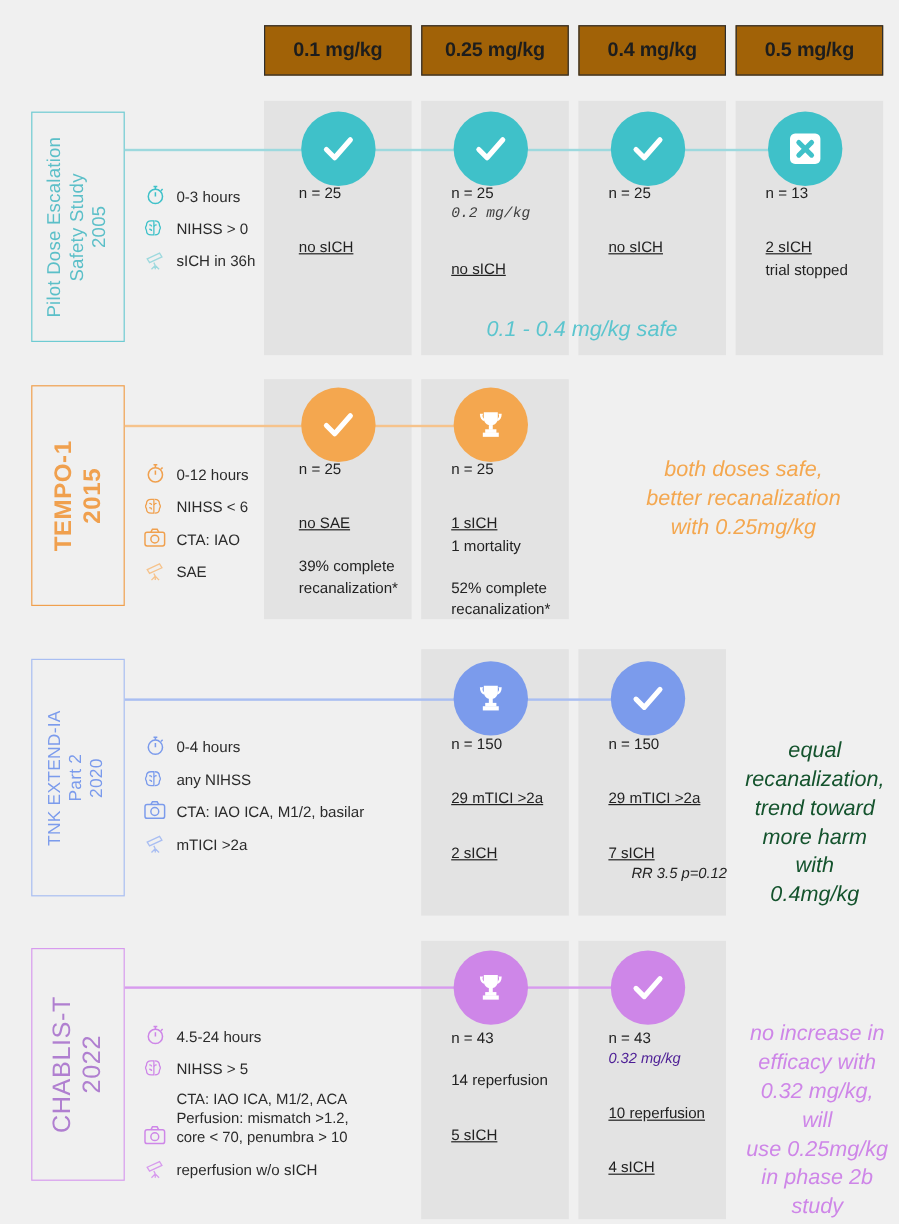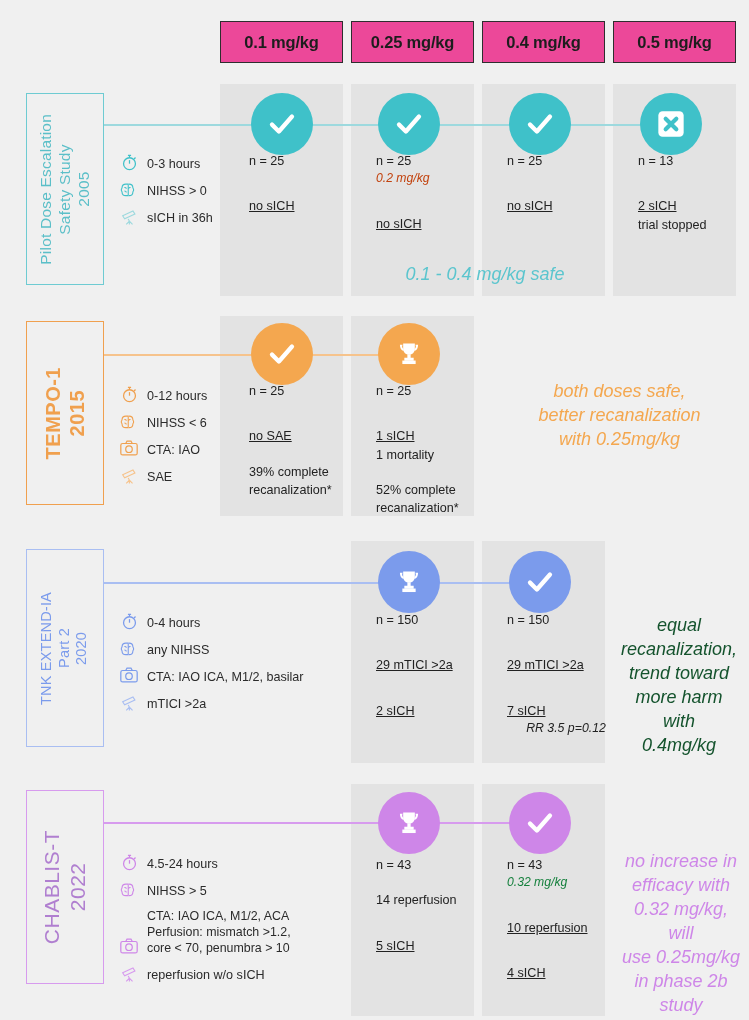--- a/index.html
+++ b/index.html
@@ -25,21 +25,21 @@
     top: 21px;
     left: 220px;
     width: 516px;
     height: 42px;
     display: flex;
     gap: 8px;
   }
   .dose-chip {
     flex: 1 1 0;
     border: 1.6px solid #2e2e2e;
-    background: #ec4899;
+    background: #a16207;
     display: flex;
     align-items: center;
     justify-content: center;
     font-size: 16.5px;
     font-weight: bold;
     color: #1d1d1d;
     letter-spacing: -0.2px;
   }
 
   
@@ -247,21 +247,21 @@
           <path d="M8 8l8 8M16 8l-8 8" stroke="#3FC1C9" stroke-width="3.1" stroke-linecap="round"></path>
         </svg>
     </div>
 
     <div class="cell" style="top:68px; left:249px;">
       <div class="n">n = 25</div>
       <div class="blk">no sICH</div>
     </div>
     <div class="cell" style="top:68px; left:376px;">
       <div class="n">n = 25</div>
-      <div class="dose-note" style="color:#c2410c;">0.2 mg/kg</div>
+      <div class="dose-note" style="color:#404040;font-family:Liberation Mono, monospace;">0.2 mg/kg</div>
       <div class="blk">no sICH</div>
     </div>
     <div class="cell" style="top:68px; left:507px;">
       <div class="n">n = 25</div>
       <div class="blk">no sICH</div>
     </div>
     <div class="cell" style="top:68px; left:638px;">
       <div class="n">n = 13</div>
       <div class="blk">2 sICH</div>
       <div>trial stopped</div>
@@ -539,21 +539,21 @@
         </svg>
     </div>
 
     <div class="cell" style="top:72px; left:376px;">
       <div class="n">n = 43</div>
       <div class="blk2">14 reperfusion</div>
       <div class="blk">5 sICH</div>
     </div>
     <div class="cell" style="top:72px; left:507px;">
       <div class="n">n = 43</div>
-      <div class="dose-note" style="color:#15803d;">0.32 mg/kg</div>
+      <div class="dose-note" style="color:#4c1d95;">0.32 mg/kg</div>
       <div class="blk">10 reperfusion</div>
       <div class="blk">4 sICH</div>
     </div>
 
     <div class="conclusion" style="top:66px; left:620px; width:122px; color:#CE86E8; white-space:pre-line;">no increase in
 efficacy with
 0.32 mg/kg, will
 use 0.25mg/kg
 in phase 2b
 study</div>

